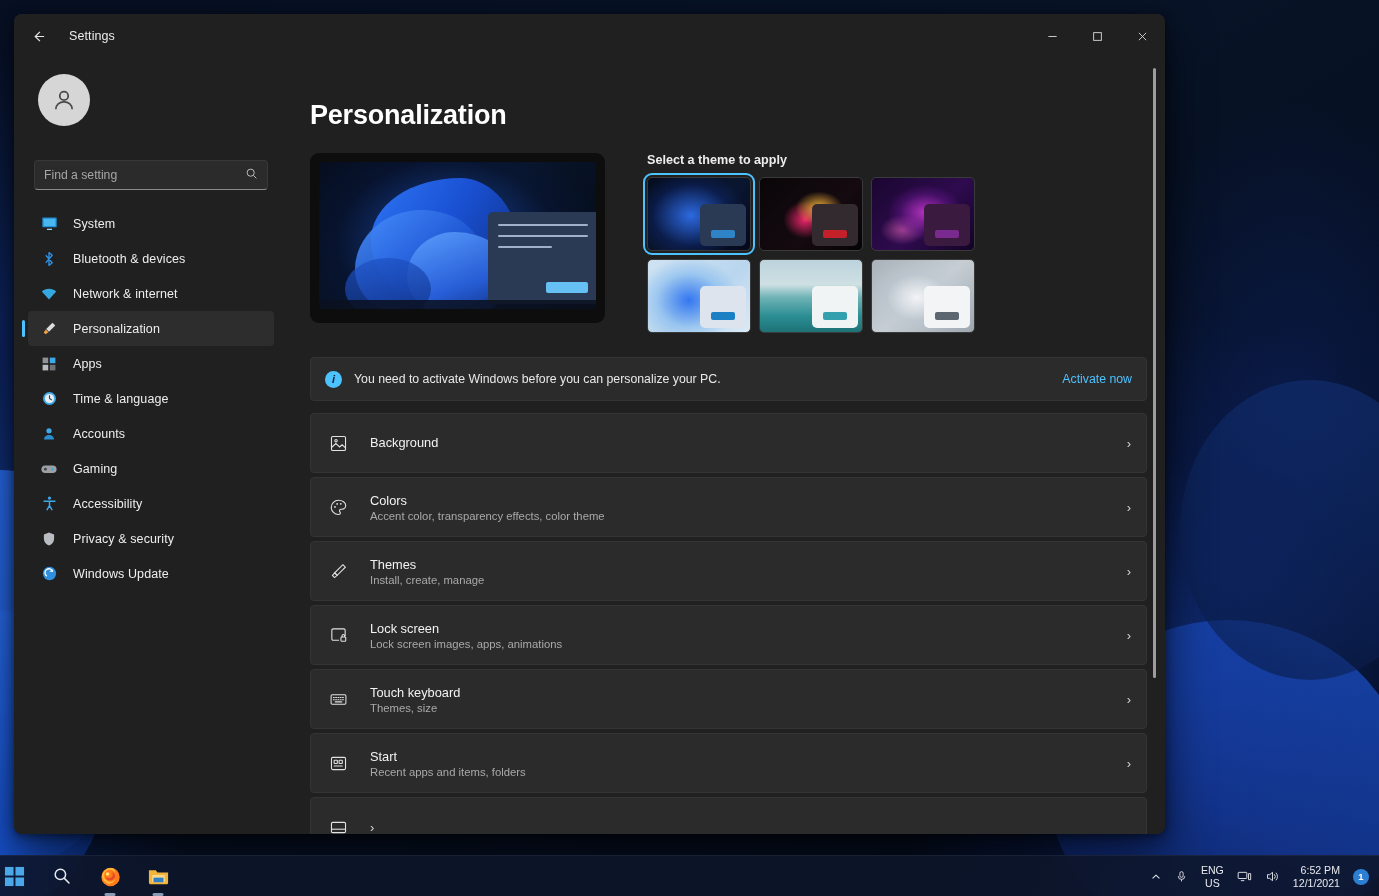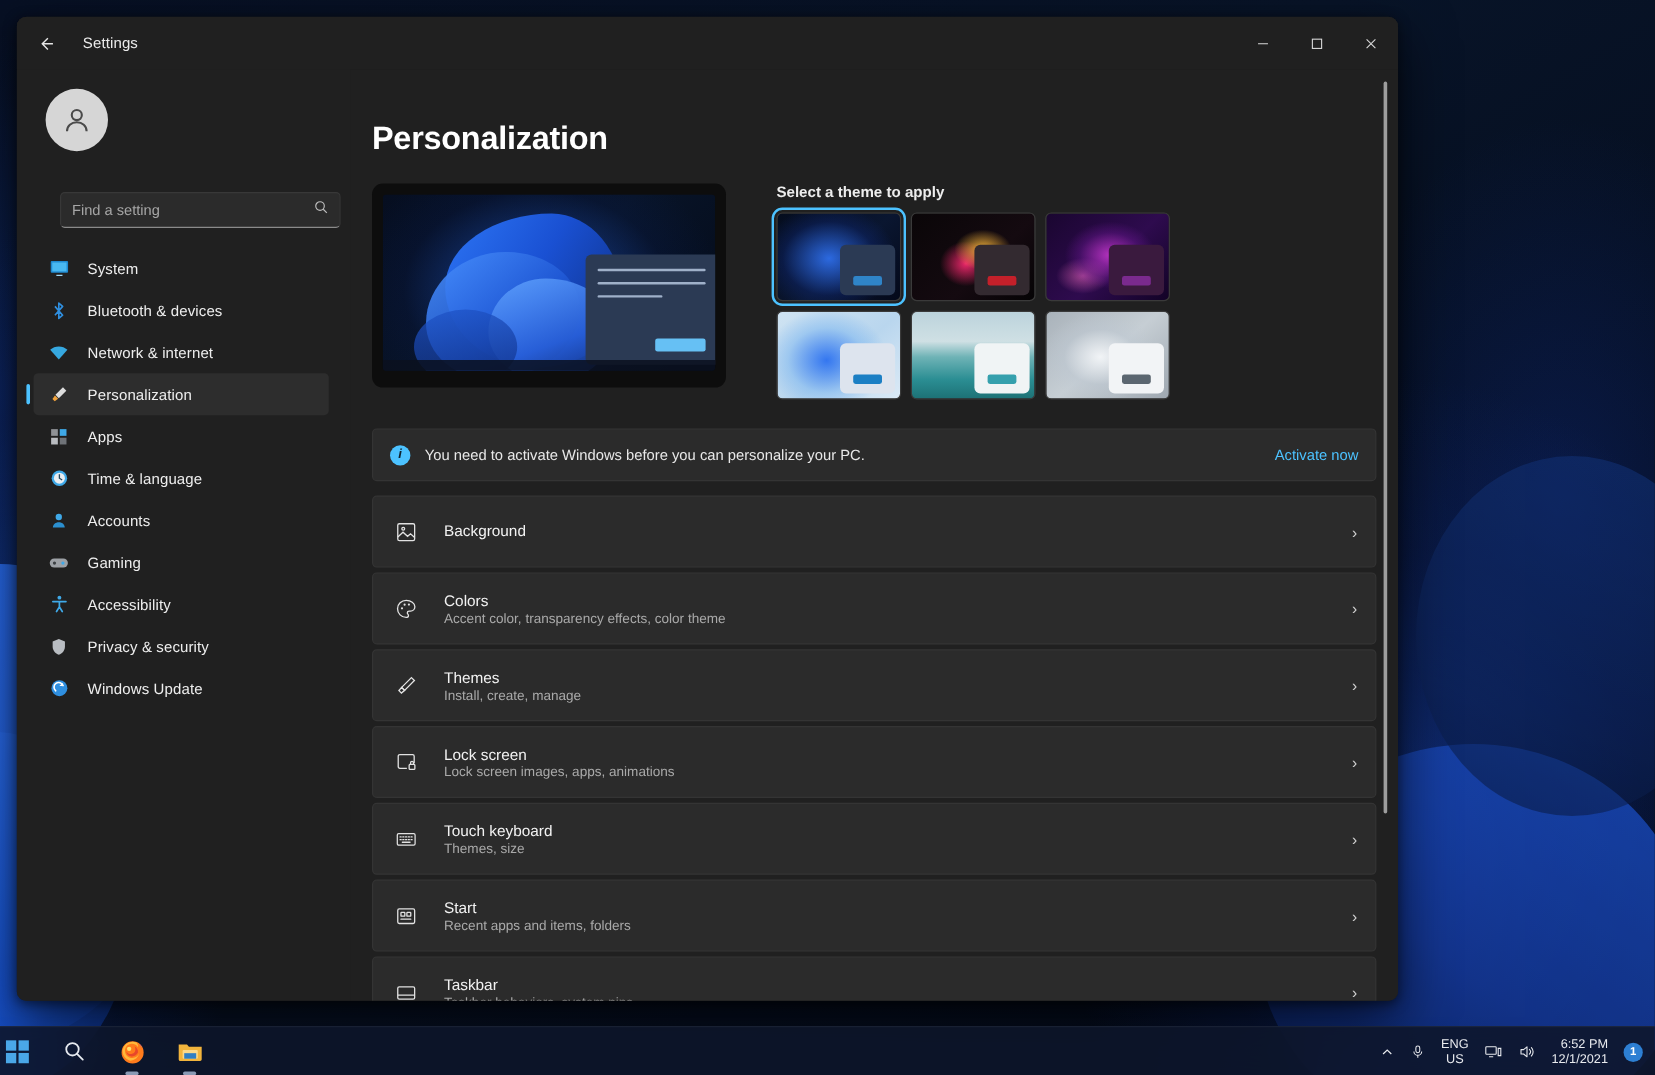--- a/index.html
+++ b/index.html
@@ -87,21 +87,21 @@
     width:278px; flex:0 0 278px;
     padding:0 10px 0 0;
     background:#202020;
   }
   #avatar {
     width:52px; height:52px; border-radius:50%;
     background:#d6d6d6; margin:16px 0 0 24px;
     display:flex; align-items:center; justify-content:center;
   }
   #searchwrap {
-    margin:34px 0 0 36px; width:234px; height:30px;
+    margin:34px 0 0 20px; width:234px; height:30px;
     background:#2b2b2b; border:1px solid #383838; border-bottom:1px solid #8a8a8a;
     border-radius:4px; display:flex; align-items:center; padding:0 9px;
   }
   #searchwrap input {
     flex:1; background:transparent; border:none; outline:none;
     color:#cdcdcd; font-size:12.2px; font-family:"Liberation Sans", sans-serif;
   }
   #searchwrap input::placeholder { color:#a6a6a6; }
 
   #navlist { margin-top:16px; }
@@ -619,24 +619,20 @@
           <span class="rch">›</span>
         </div>
 
         <div class="row">
           <span class="ri">
             <svg width="19" height="19" viewBox="0 0 20 20" fill="none" stroke="currentColor" stroke-width="1.15">
                 <rect x="2.6" y="4.6" width="14.8" height="10.8" rx="1.3"></rect>
                 <path d="M2.6 11.8h14.8"></path>
               </svg>
           </span>
-          <div class="rt">
-            <div class="rtitle">Taskbar</div>
-            <div class="rsub">Taskbar behaviors, system pins</div>
-          </div>
           <span class="rch">›</span>
         </div>
 
       </div>
 
       <div id="scrollbar">
         <div id="sbthumb"></div>
       </div>
 
     </div>

